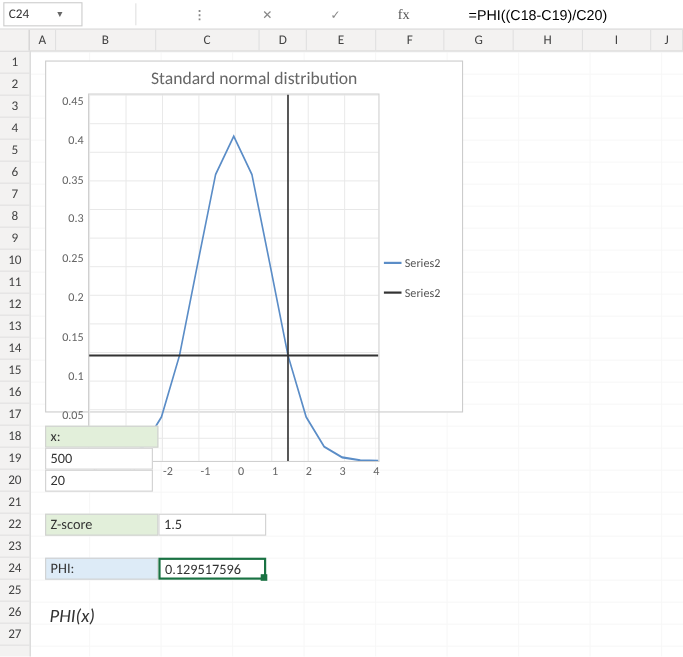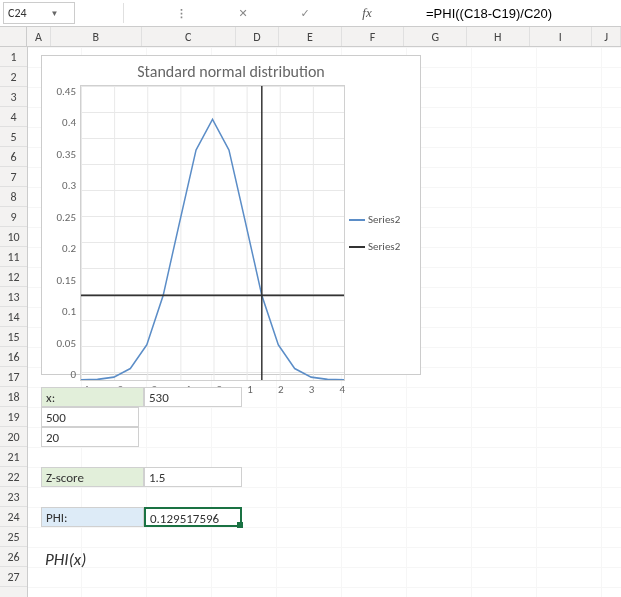--- a/index.html
+++ b/index.html
@@ -6,21 +6,21 @@
 body { font-family: Calibri, Arial, sans-serif; font-size: 14px; background: #fff; color: #333; width: 621px; height: 597px; overflow: hidden; position: relative; }
 
 
 .formula-bar { display: flex; align-items: center; height: 27px; border-bottom: 1px solid #ccc; background: #fff; gap: 44px; }
 .name-box { width: 72px; height: 22px; border: 1px solid #ccc; margin-left: 3px; display: flex; align-items: center; padding: 0 4px; font-size: 12px; }
 .name-box span { flex: 1; }
 .nb-dd { width: 10px; text-align: center; color: #666; font-size: 8px; }
 .fb-divider { width: 1px; height: 20px; background: #e0e0e0; margin: 0 4px; }
 .fb-btn { width: 18px; height: 20px; display: flex; align-items: center; justify-content: center; color: #888; font-size: 11px; }
 .fb-btn.dots { font-weight: bold; letter-spacing: -1px; }
-.fx { font-style: italic; font-family: 'Times New Roman', serif; font-size: 13px; color: #555; }
+.fx { font-family: 'Times New Roman', serif; font-size: 13px; color: #555; }
 .formula-input { flex: 1; height: 22px; border: none; padding: 0 6px; font-size: 13px; outline: none; }
 
 
 .grid-wrap { position: relative; }
 .col-headers { display: flex; height: 20px; border-bottom: 1px solid #ccc; background: #f3f2f1; }
 .corner { width: 28px; border-right: 1px solid #ccc; background: #f3f2f1; }
 .ch { border-right: 1px solid #e0e0e0; text-align: center; font-size: 12px; color: #444; line-height: 20px; }
 .ch.A { width: 25px; }
 .ch.B { width: 94px; }
 .ch.C { width: 98px; }
@@ -31,21 +31,21 @@
 .body-area { display: flex; height: 550px; }
 .row-headers { width: 28px; background: #f3f2f1; border-right: 1px solid #ccc; }
 .rh { height: 20px; border-bottom: 1px solid #e0e0e0; text-align: center; font-size: 12px; color: #444; line-height: 20px; }
 
 .cells-area { position: relative; flex: 1; background: #fff; }
 .grid-bg { position: absolute; inset: 0; background-image: linear-gradient(to right, #eee 1px, transparent 1px), linear-gradient(to bottom, #eee 1px, transparent 1px); background-size: 65px 20px; background-position: -12px 0; opacity: 0.5; }
 
 
 .chart-box { position: absolute; left: 13px; top: 8px; width: 380px; height: 320px; background: #fff; border: 1px solid #ccc; padding: 6px 8px 18px 8px; }
 .chart-title { text-align: center; font-size: 16px; color: #666; margin-bottom: 4px; }
-.chart-body { display: flex; height: 296px; }
+.chart-body { display: flex; height: 335px; }
 .plot-col { display: flex; }
 .y-ticks { width: 30px; display: flex; flex-direction: column; justify-content: space-between; text-align: right; font-size: 11px; color: #666; padding-right: 4px; }
 .plot-area { width: 265px; height: 100%; position: relative; border: 1px solid #d0d0d0; background-image: linear-gradient(to right, #e8e8e8 1px, transparent 1px), linear-gradient(to bottom, #e8e8e8 1px, transparent 1px); background-size: 33.125px 26px; }
 .plot-area svg { position: absolute; inset: 0; width: 100%; height: 100%; }
 .legend-col { width: 62px; display: flex; flex-direction: column; justify-content: center; gap: 14px; font-size: 11px; color: #555; padding-left: 4px; }
 .legend-item { display: flex; align-items: center; gap: 3px; }
 .legend-swatch { width: 16px; height: 2px; }
 .s1 { background: #5b8dc7; }
 .s2 { background: #333; }
 .x-ticks { display: flex; margin-left: 30px; width: 265px; justify-content: space-between; font-size: 11px; color: #666; margin-top: 2px; }
@@ -172,21 +172,20 @@
             <span>0</span>
             <span>1</span>
             <span>2</span>
             <span>3</span>
             <span>4</span>
         </div>
       </div>
 
       <div class="data-row" style="top:340px">
         <div class="lbl grn-lbl">x:</div>
-        <div class="val grn-val">530</div>
       </div>
       <div class="data-row" style="top:360px">
         <div class="val grn-val">500</div>
       </div>
       <div class="data-row" style="top:380px">
         <div class="val grn-val">20</div>
       </div>
       <div class="data-row" style="top:420px">
         <div class="lbl grn-lbl">Z-score</div>
         <div class="val grn-val">1.5</div>

